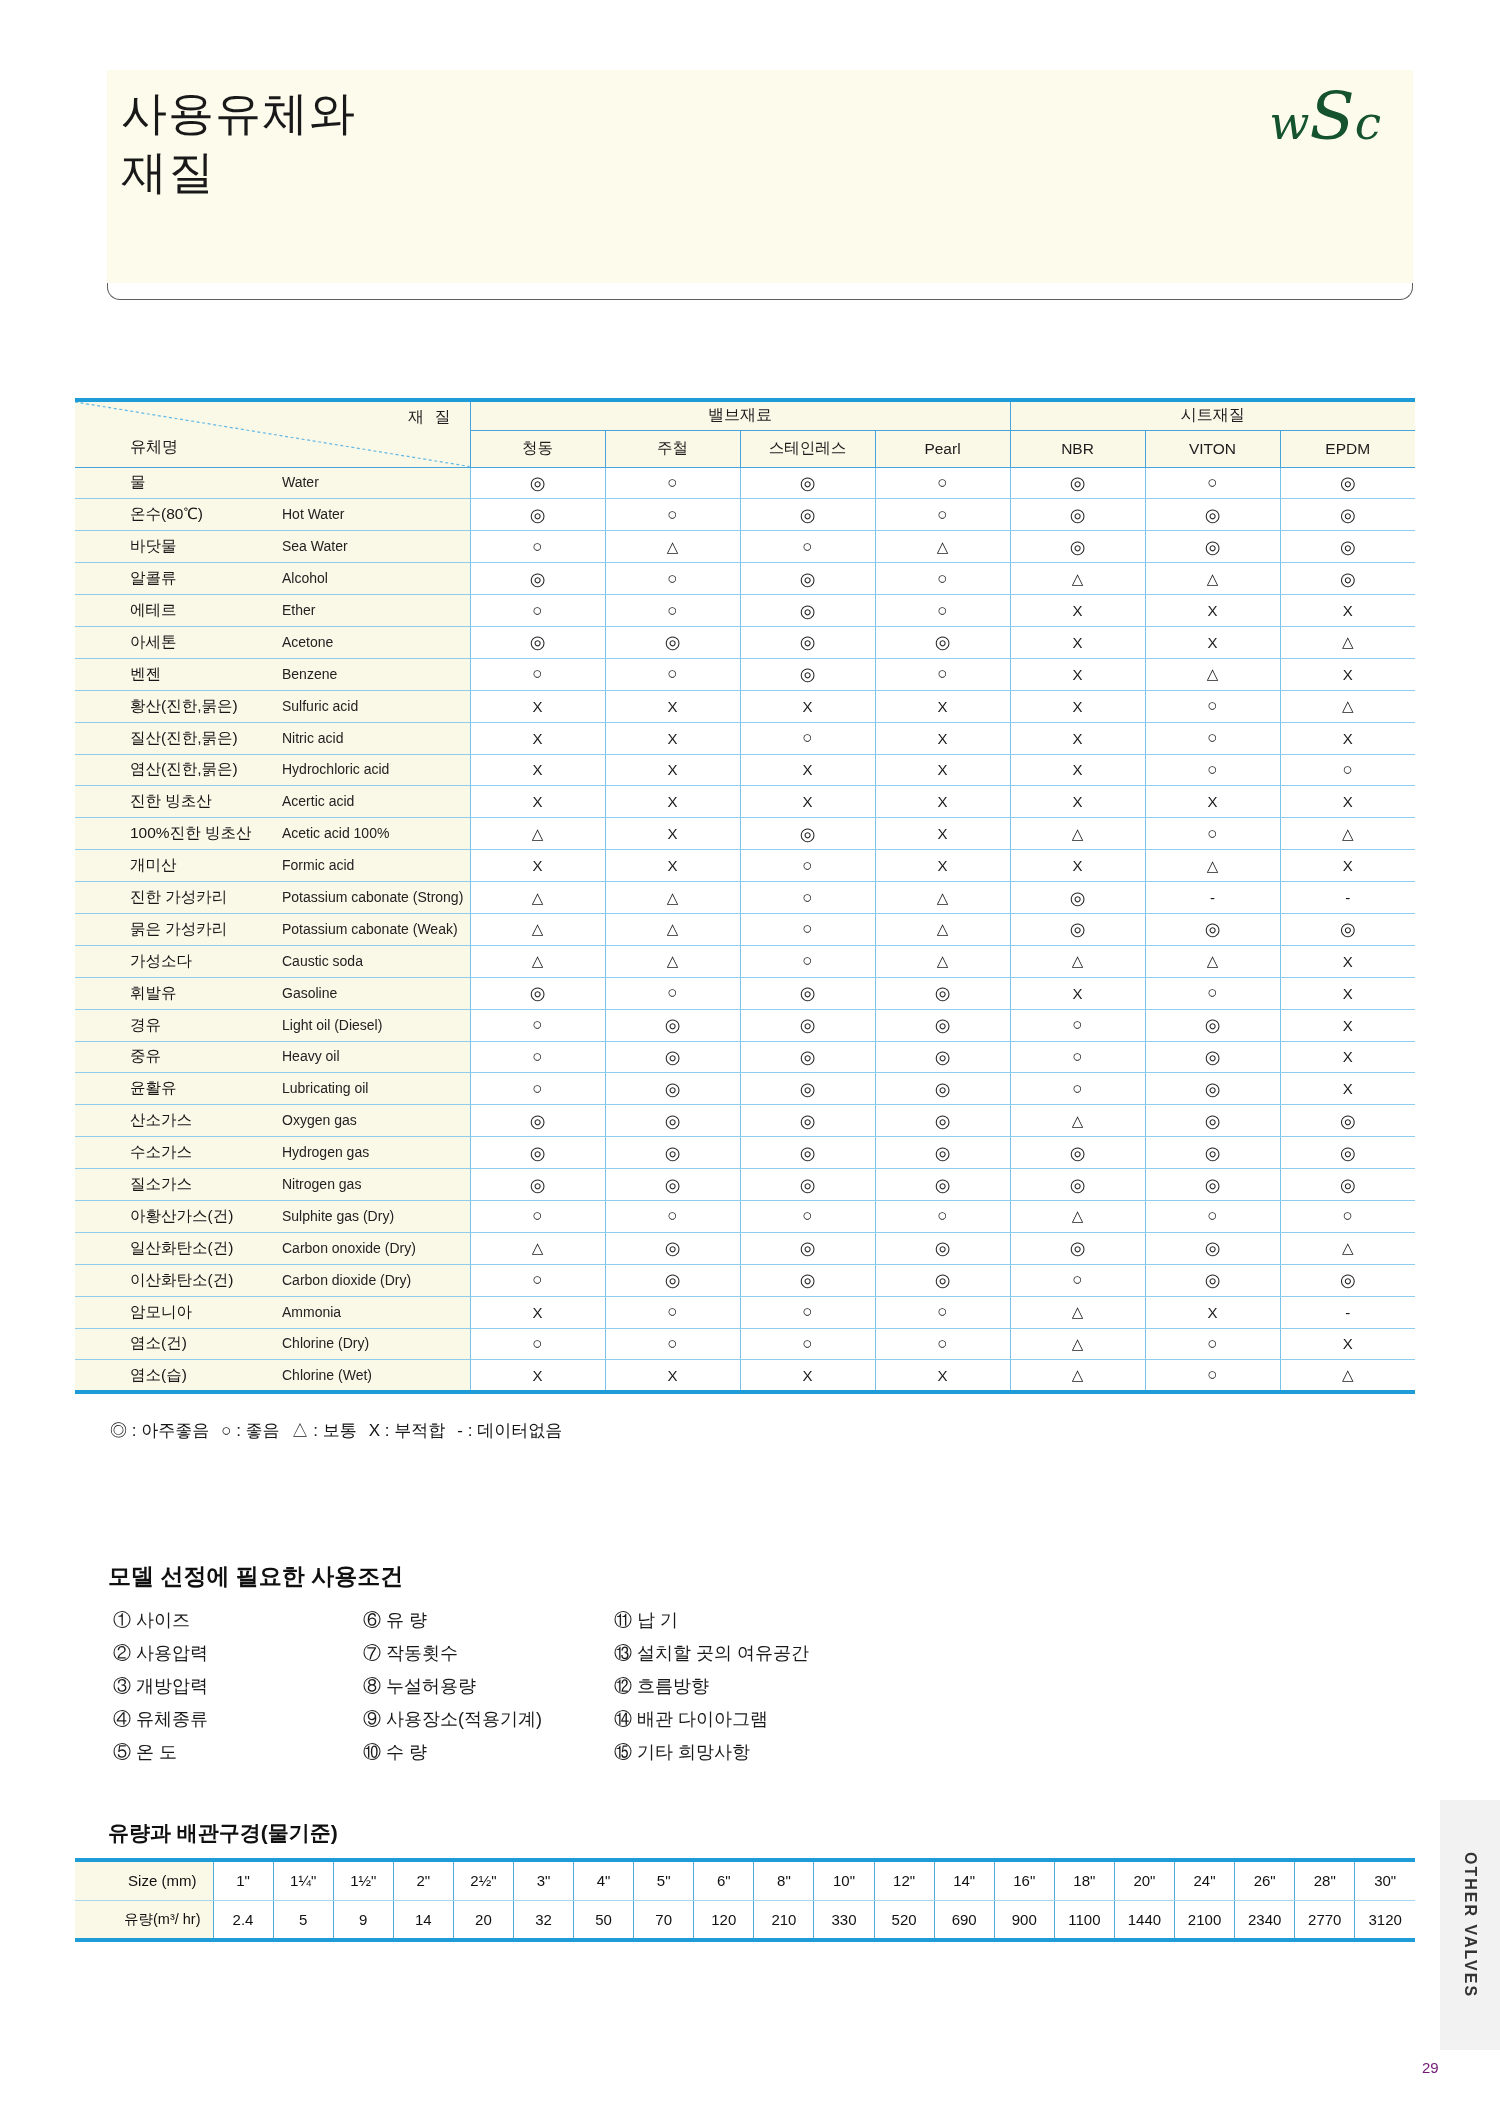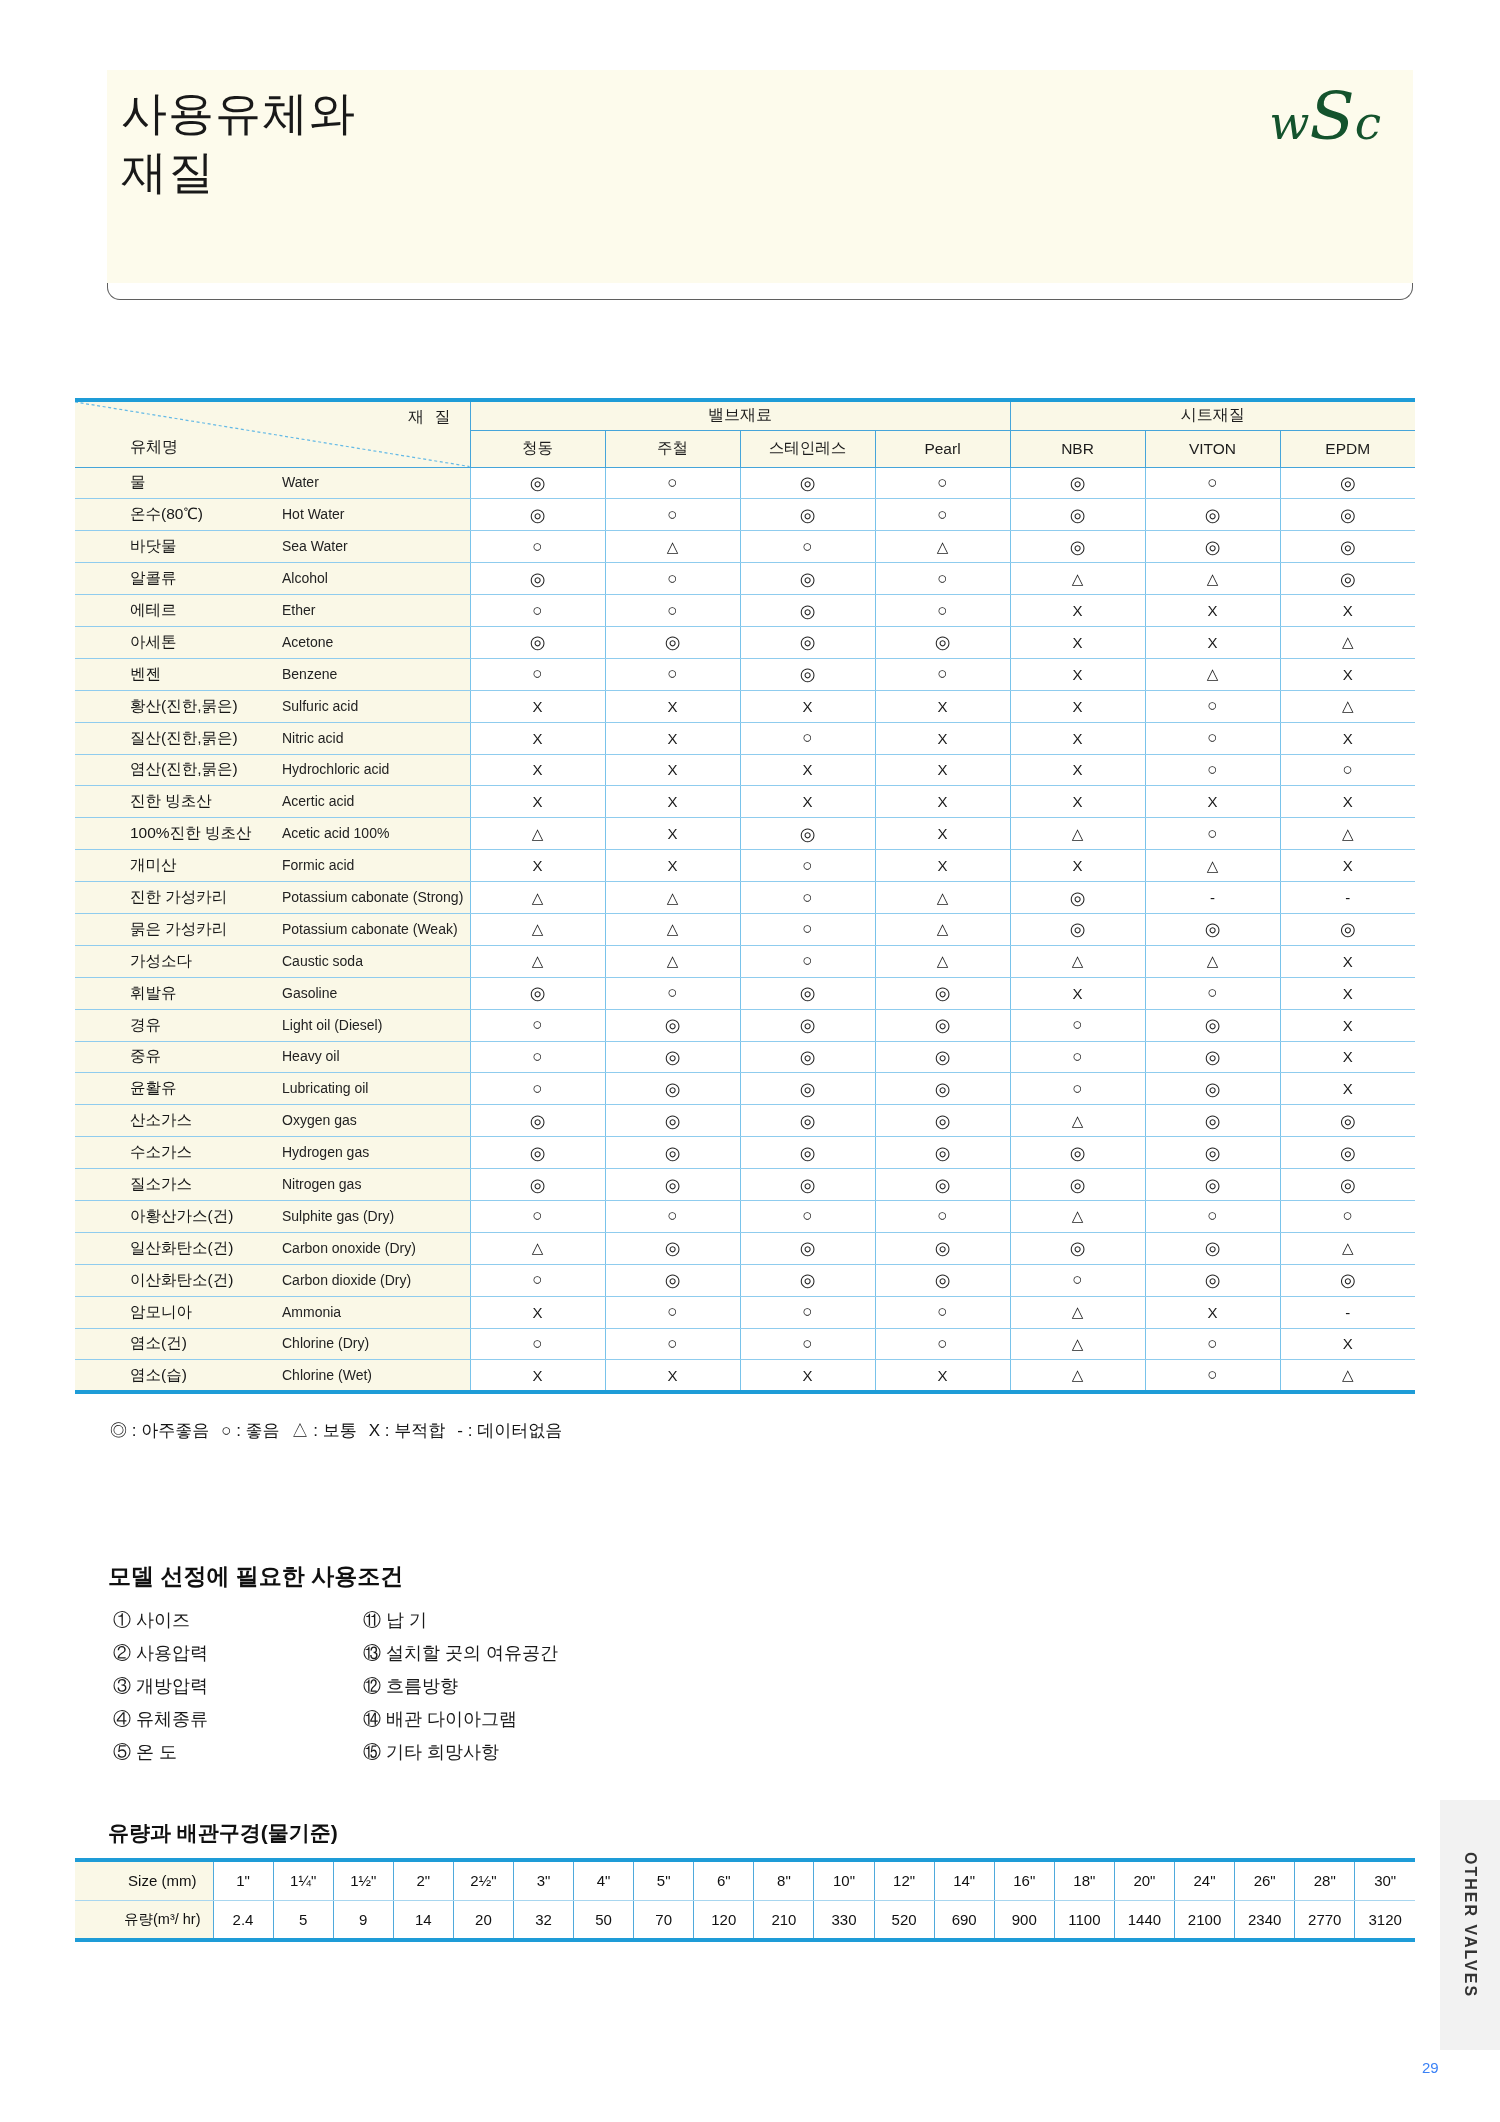--- a/index.html
+++ b/index.html
@@ -58,21 +58,21 @@
     border-top:4px solid #1e9cd7; border-bottom:4px solid #1e9cd7; }
   .flow td { box-sizing:border-box; height:40px; text-align:center; background:#ffffff;
     border-left:1.5px solid #4fa9dc; border-bottom:1px solid #a8d6ef; font-size:15px; color:#111111; }
   .flow td.lab { background:#faf8e7; border-left:none; font-size:15px;padding-left:37px; }
   .flow td.lab.flowlab { font-size:14.5px; }
 
   
   .side-tab { position:absolute; left:1440px; top:1800px; width:60px; height:250px; background:#f2f2f2;
     display:flex; align-items:center; justify-content:center; }
   .side-tab span { writing-mode:vertical-rl; font-size:16px; letter-spacing:2px; color:#333333; font-weight:bold; }
-  .page-num { position:absolute; left:1422px; top:2059px; font-size:15px; color:#3b82f6; }
+  .page-num { position:absolute; left:1422px; top:2059px; font-size:15px; color:#701a75; }
 </style>
 </head>
 <body>
 
 <div class="header-box">
   <div class="page-title">
     <div>사용유체와</div>
     <div>재질</div>
   </div>
   <div class="logo"><span class="lg-sm">w</span><span class="lg-big">S</span><span class="lg-sm">c</span></div>
@@ -416,20 +416,27 @@
 
 <div class="cond-title">모델 선정에 필요한 사용조건</div>
 <div class="cond-grid">
     <div class="cond-col c1">
       <div>① 사이즈</div>
       <div>② 사용압력</div>
       <div>③ 개방압력</div>
       <div>④ 유체종류</div>
       <div>⑤ 온 도</div>
     </div>
+    <div class="cond-col c2">
+      <div>⑥ 유 량</div>
+      <div>⑦ 작동횟수</div>
+      <div>⑧ 누설허용량</div>
+      <div>⑨ 사용장소(적용기계)</div>
+      <div>⑩ 수 량</div>
+    </div>
     <div class="cond-col c3">
       <div>⑪ 납 기</div>
       <div>⑬ 설치할 곳의 여유공간</div>
       <div>⑫ 흐름방향</div>
       <div>⑭ 배관 다이아그램</div>
       <div>⑮ 기타 희망사항</div>
     </div>
   </div>
 
 <div class="flow-title">유량과 배관구경(물기준)</div>

